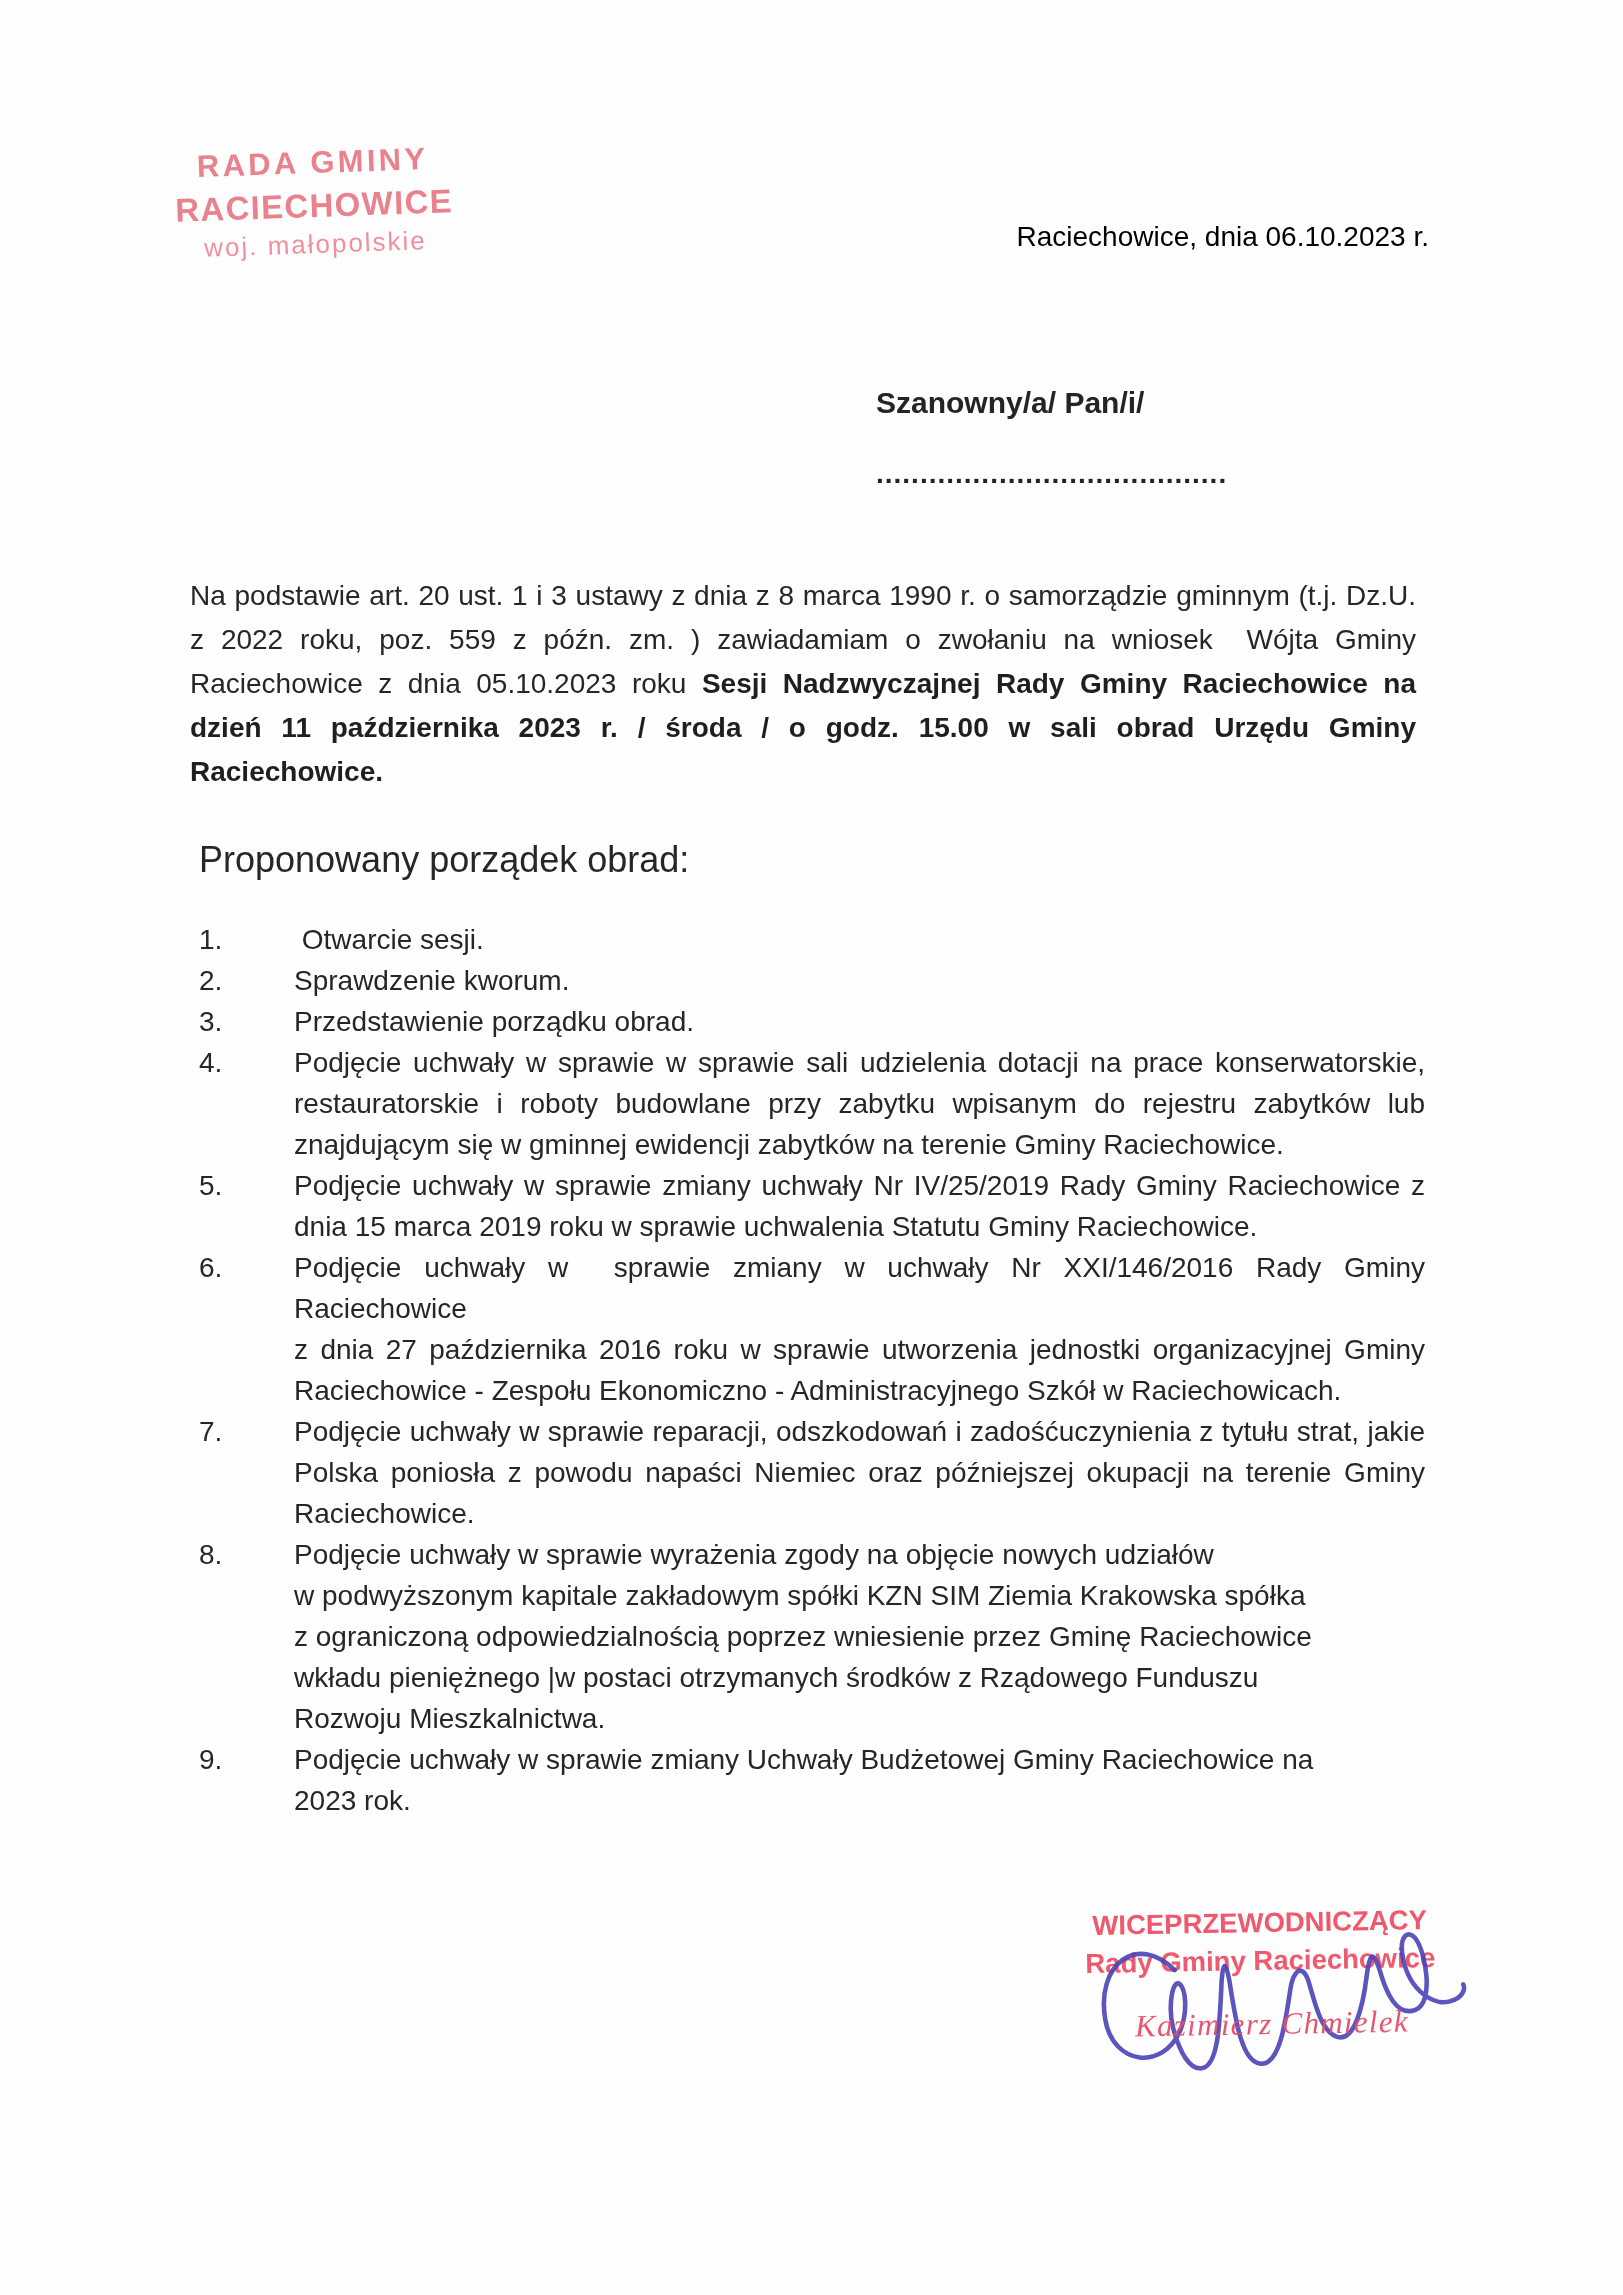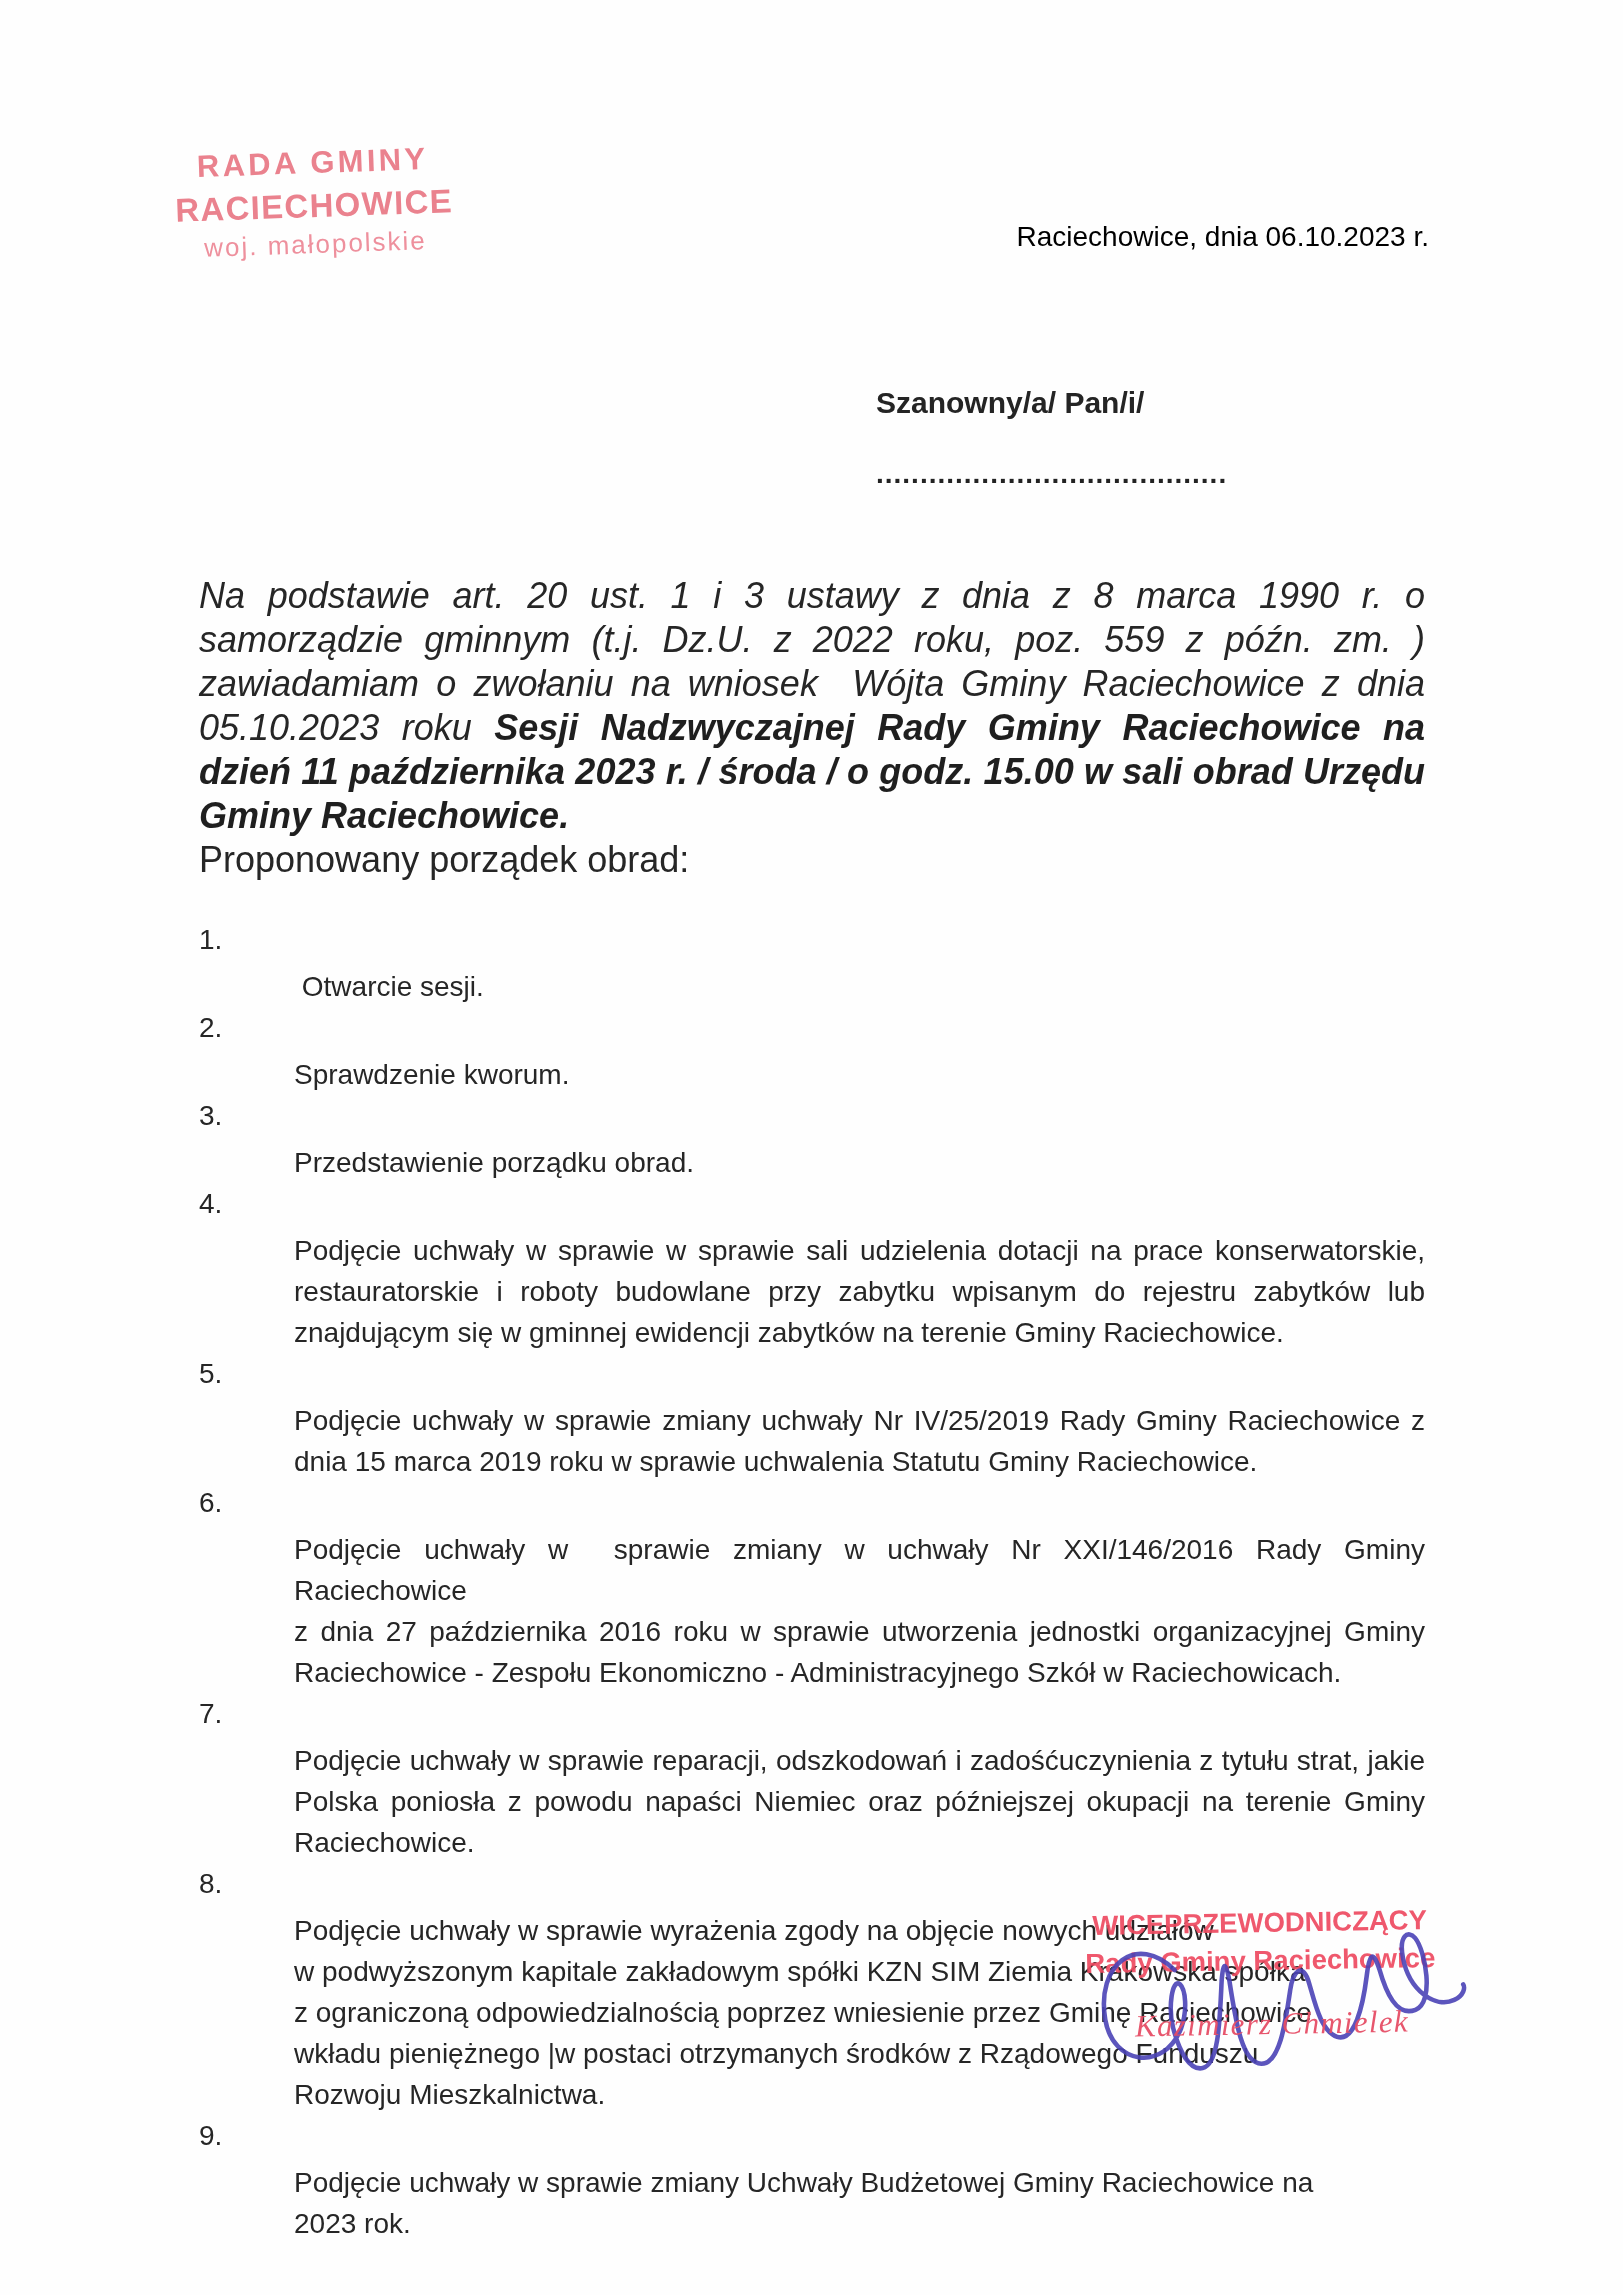--- a/index.html
+++ b/index.html
@@ -34,37 +34,37 @@
     position:absolute;left:876px;top:386px;
     font-size:30px;font-weight:700;color:#242424;white-space:pre;
   }
   .dotted-line{
     position:absolute;left:876px;top:458px;
     font-size:28px;font-weight:700;letter-spacing:1px;color:#222;
     white-space:pre;
   }
   
   .intro{
-    position:absolute;left:199px;top:574px;width:1226px;
-    font-size:36px;line-height:44px;
-    text-align:justify;white-space:pre-wrap;color:#262626;font-style:italic;
+    position:absolute;left:190px;top:574px;width:1226px;
+    font-size:28px;line-height:44px;
+    text-align:justify;white-space:pre-wrap;color:#262626;
   }
   .intro .b{font-weight:700;color:#1f1f1f;}
   
   .agenda-heading{
     position:absolute;left:199px;top:839px;
     font-size:36px;color:#262626;white-space:pre;
   }
   .agenda{
     position:absolute;left:199px;top:919px;width:1226px;
     font-size:28px;line-height:41px;color:#262626;
   }
   .agenda-item{display:flex;align-items:flex-start;}
   .agenda-item .num{flex:0 0 95px;white-space:pre;}
-  .agenda-item .txt{flex:1 1 auto;white-space:pre-wrap;text-align:left;margin-top:47px;}
+  .agenda-item .txt{flex:1 1 auto;white-space:pre-wrap;text-align:left;}
   .agenda-item .txt.justify{text-align:justify;}
   
   .vice-stamp{
     position:absolute;left:1082px;top:1904px;width:356px;
     text-align:center;
     transform:rotate(-1deg);
     color:#ee4b61;opacity:.92;
     line-height:1.38;
     user-select:none;
   }

